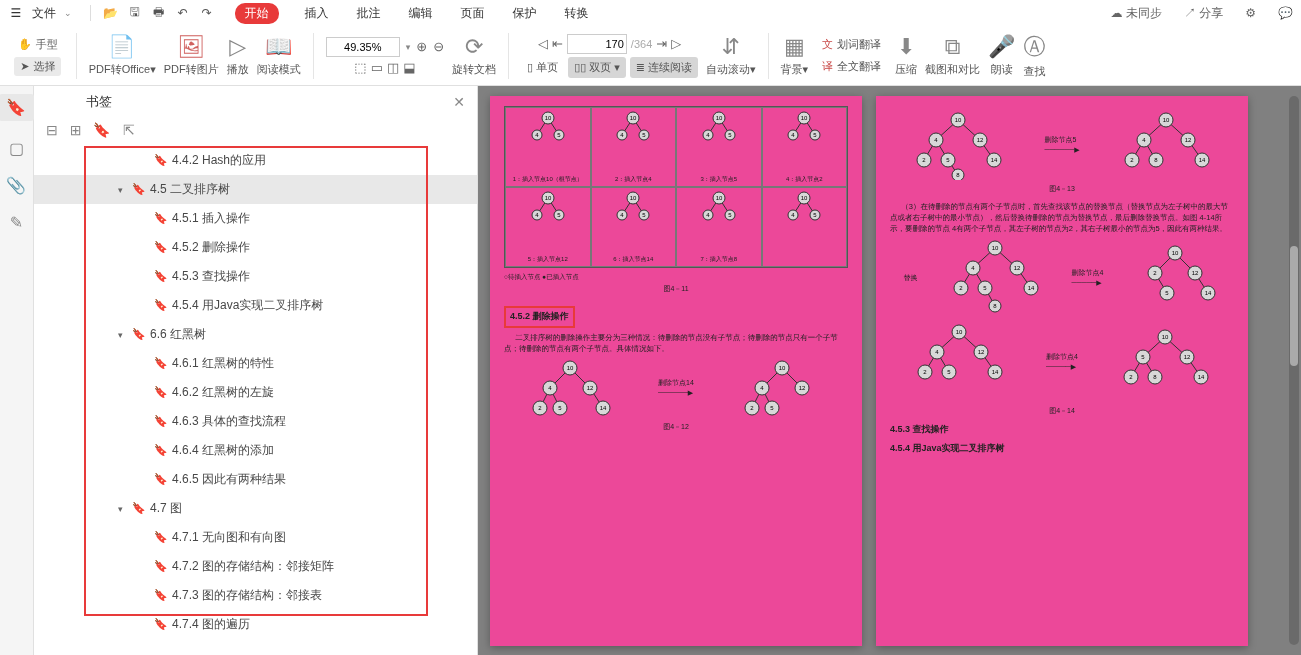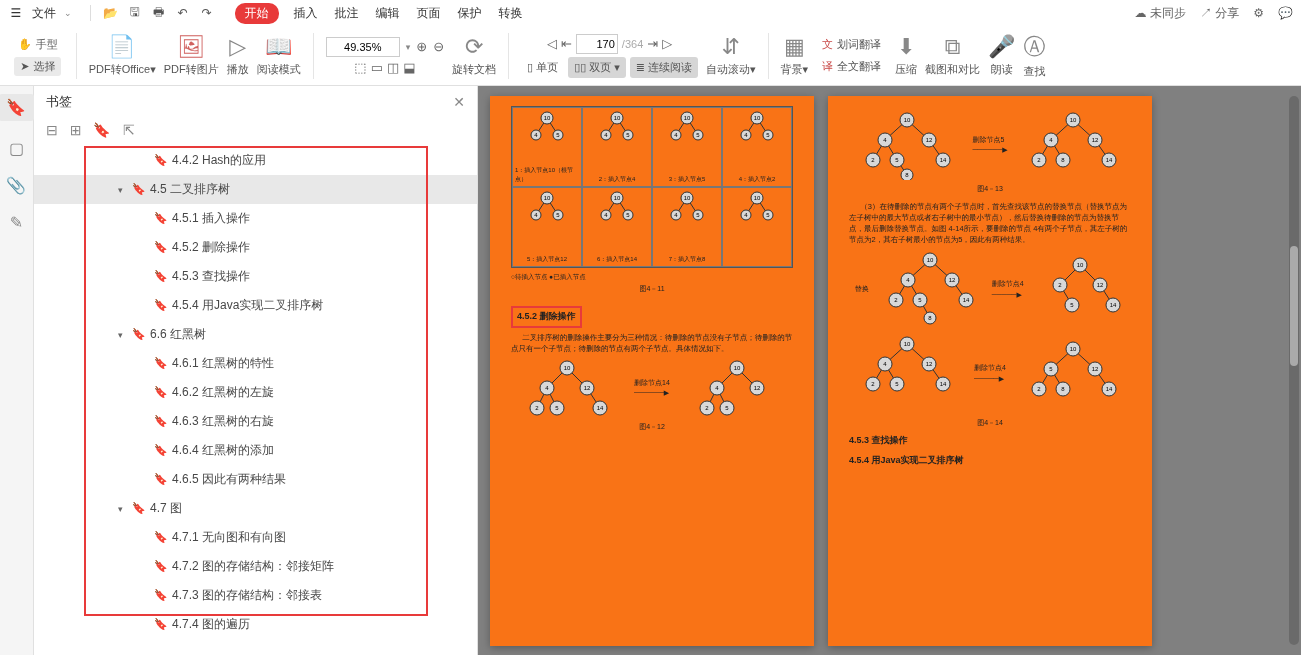--- a/index.html
+++ b/index.html
@@ -6,69 +6,69 @@
 body { width: 1301px; height: 655px; overflow: hidden; background: #fff; }
 
 
 .menubar { height: 26px; display: flex; align-items: center; padding: 0 8px; background: #fff; font-size: 12px; color: #333; }
 .menubar .left { display: flex; align-items: center; gap: 4px; }
 .menubar .menu-icon { width: 16px; display: inline-flex; justify-content: center; }
 .menubar .file-label { margin: 0 4px; }
 .menubar .chev { font-size: 9px; color: #888; margin-right: 8px; }
 .menubar .ico { width: 20px; text-align: center; color: #555; cursor: pointer; }
 .menubar .sep { width: 1px; height: 16px; background: #ddd; margin: 0 6px; }
-.menubar .tabs { display: flex; gap: 13px; margin-left: 14px; }
+.menubar .tabs { display: flex; gap: 24px; margin-left: 14px; }
 .menubar .tab { cursor: pointer; padding: 2px 2px; }
 .menubar .tab.active { background: #e83a3a; color: #fff; border-radius: 10px; padding: 2px 10px; }
-.menubar .right { margin-left: auto; display: flex; align-items: center; gap: 14px; color: #666; }
+.menubar .right { margin-left: auto; display: flex; align-items: center; gap: 22px; color: #666; }
 
 
 .toolbar { height: 60px; display: flex; align-items: center; padding: 2px 8px; background: #fff; border-bottom: 1px solid #e0e0e0; font-size: 11px; color: #555; }
 .tool-group { display: flex; flex-direction: column; align-items: center; justify-content: center; gap: 2px; padding: 0 4px; }
 .tool-group.stack { gap: 3px; }
 .tool-group .btn { display: flex; align-items: center; gap: 4px; padding: 2px 6px; cursor: pointer; border-radius: 3px; }
 .tool-group .btn.sel { background: #eaeaea; }
 .tool-group .big-ico { font-size: 22px; color: #d0615f; }
 .tool-group .big-ico.grey { color: #888; }
 .tool-group .lbl { font-size: 11px; }
 .tool-vsep { width: 1px; height: 46px; background: #e5e5e5; margin: 0 8px; }
 .zoom-box { display:flex; align-items:center; gap:6px; }
 .zoom-input { width: 74px; height: 20px; border: 1px solid #ccc; font-size: 11px; text-align: center; }
 .mini-ico { font-size: 13px; color: #666; cursor:pointer; }
-.page-input { width: 42px; height: 20px; border: 1px solid #ccc; text-align: right; padding-right: 2px; font-size: 11px; }
+.page-input { width: 60px; height: 20px; border: 1px solid #ccc; text-align: right; padding-right: 2px; font-size: 11px; }
 .page-total { color: #aaa; font-size: 11px; }
 .view-btn { display:flex; align-items:center; gap:3px; padding:3px 6px; border-radius:3px; cursor:pointer; }
 .view-btn.active { background: #d6d6d6; }
 .toolbar-row { display:flex; gap:4px; align-items:center; }
 
 
 .main { display: flex; height: calc(655px - 86px); }
 .left-rail { width: 34px; background: #f5f5f5; border-right: 1px solid #e0e0e0; display: flex; flex-direction: column; align-items: center; padding-top: 8px; gap: 18px; }
 .left-rail .rail-ico { font-size: 16px; color: #888; cursor: pointer; }
 .left-rail .rail-ico.active { color: #c94a48; background:#e8e8e8; padding:4px 8px; border-radius:3px; }
 
 
 .bm-panel { width: 444px; background: #fff; border-right: 1px solid #e0e0e0; display: flex; flex-direction: column; }
-.bm-head { display: flex; align-items: center; height: 32px; padding: 0 12px; font-size: 13px; color: #333; }
+.bm-head { display: flex; align-items: center; height: 32px; padding: 0 12px; font-size: 13px; color: #333; margin-left: 40px; }
 .bm-head .close { margin-left: auto; color: #888; cursor: pointer; font-size: 14px; }
 .bm-tools { display: flex; gap: 12px; padding: 4px 12px 8px; color: #888; font-size: 14px; }
 .bm-tools span { cursor: pointer; }
 .bm-list { flex: 1; overflow: hidden; position: relative; }
 .bm-highlight { position: absolute; border: 2px solid #e83a3a; left: 50px; top: 0; width: 344px; height: 470px; pointer-events: none; }
 .bm-item { display: flex; align-items: center; height: 29px; padding-left: 12px; font-size: 12px; color: #484848; cursor: pointer; }
 .bm-item.selected { background: #e8e8e8; }
 .bm-item .tw { width: 14px; font-size: 9px; color: #666; }
 .bm-item .bm-ico { width: 14px; color: #999; font-size: 11px; margin-right: 4px; }
 .bm-item.lvl2 { padding-left: 84px; }
 .bm-item.lvl3 { padding-left: 106px; }
 
 
 .doc-area { flex: 1; background: #808080; overflow: hidden; position: relative; }
 .pages { display: flex; gap: 14px; padding: 10px 12px; height: 100%; }
-.page { background: #f97316; width: 324px; height: 550px; box-shadow: 0 2px 8px rgba(0,0,0,0.3); position: relative; padding: 10px 21px; font-size: 8px; color: #222; line-height: 1.5; }
+.page { background: #ec4899; width: 372px; height: 550px; box-shadow: 0 2px 8px rgba(0,0,0,0.3); position: relative; padding: 10px 14px; font-size: 8px; color: #222; line-height: 1.5; }
 .page .fig-grid { border: 1px solid #555; display: grid; grid-template-columns: repeat(4,1fr); grid-template-rows: 80px 80px; margin-bottom: 4px; }
 .page .fig-cell { border: 1px solid #777; display: flex; flex-direction: column; align-items: center; justify-content: flex-end; font-size: 6px; padding: 2px; gap:2px; }
 .page .fig-cell svg { flex: 1; }
 .page .fig-caption { text-align: center; font-size: 7px; margin: 2px 0 6px; }
 .page .sec-title { font-size: 9px; font-weight: bold; margin: 6px 0 4px; }
 .page .sec-title.boxed { border: 2px solid #e83a3a; padding: 2px 4px; display: inline-block; }
 .page p { text-indent: 1.5em; margin-bottom: 3px; font-size: 7.5px; }
 .page .tree-row { display: flex; justify-content: space-around; align-items: center; margin: 4px 0; }
 .page .arrow-lbl { font-size: 7px; }
 .scrollbar { position: absolute; right: 2px; top: 10px; width: 10px; height: calc(100% - 20px); background: #6a6a6a; border-radius: 5px; }
@@ -278,21 +278,21 @@
           <span>4.6.1 红黑树的特性</span>
         </div>
         <div class="bm-item lvl3">
           <span class="tw"></span>
           <span class="bm-ico">🔖</span>
           <span>4.6.2 红黑树的左旋</span>
         </div>
         <div class="bm-item lvl3">
           <span class="tw"></span>
           <span class="bm-ico">🔖</span>
-          <span>4.6.3 红黑树的右旋</span>
+          <span>4.6.3 具体的查找流程</span>
         </div>
         <div class="bm-item lvl3">
           <span class="tw"></span>
           <span class="bm-ico">🔖</span>
           <span>4.6.4 红黑树的添加</span>
         </div>
         <div class="bm-item lvl3">
           <span class="tw"></span>
           <span class="bm-ico">🔖</span>
           <span>4.6.5 因此有两种结果</span>

